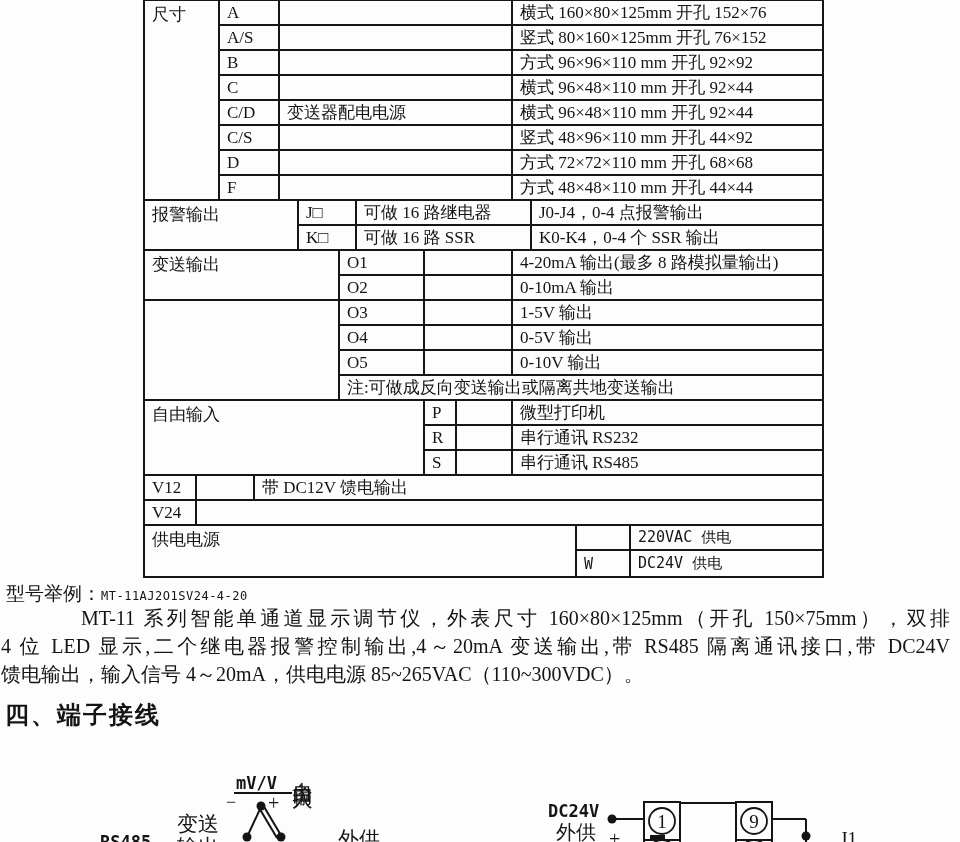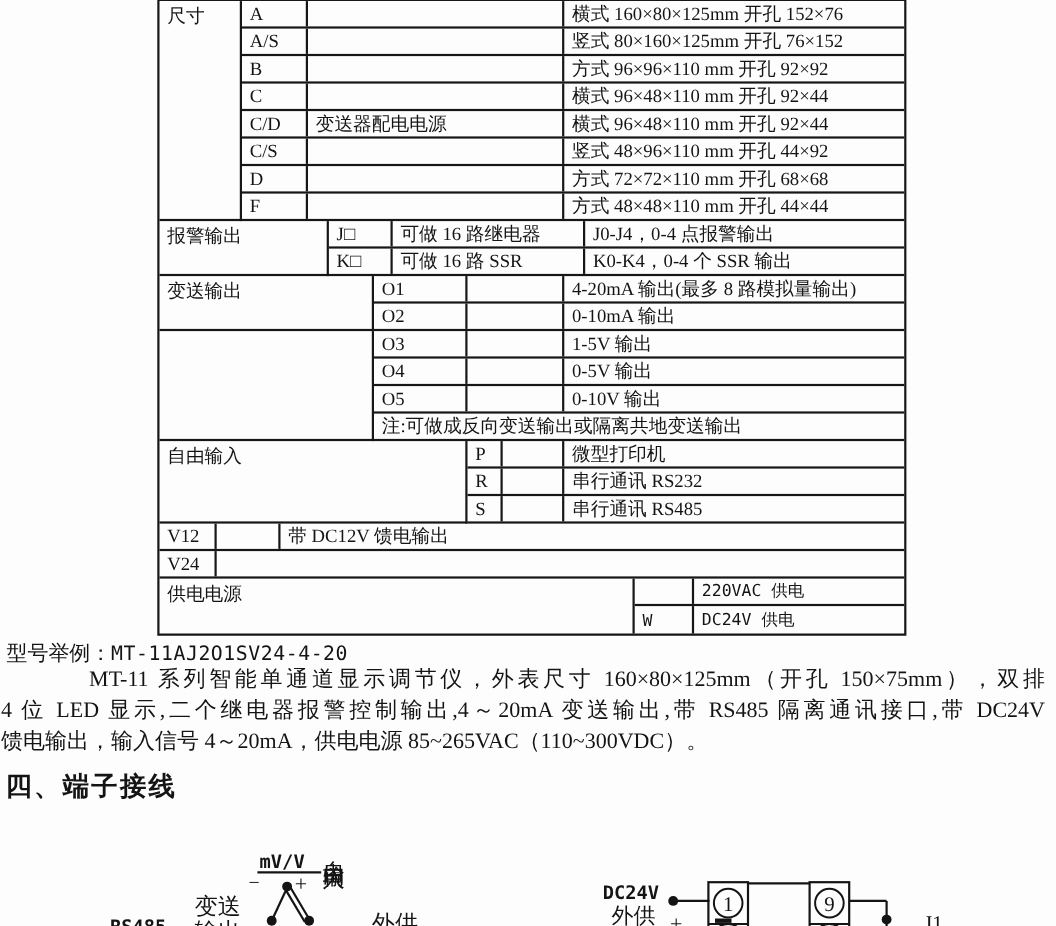--- a/index.html
+++ b/index.html
@@ -28,21 +28,21 @@
     flex:0 0 auto; border-right:2px solid #161616;
     display:flex; align-items:center; padding-left:7px;
     white-space:nowrap; overflow:hidden;
   }
   .tcell:last-child { flex:1 1 auto; border-right:none; }
   .mono, .tcell.mono {
     font-family:"DejaVu Sans Mono","Liberation Mono",monospace; font-size:15px;
   }
   
   .model-line { position:absolute; left:6px; top:581px; font-size:19px; white-space:nowrap; }
-  .model-line .mono { font-size:18px; letter-spacing:.5px; }
+  .model-line .mono { font-size:12px; letter-spacing:.5px; }
   .para { position:absolute; left:1px; top:604px; width:949px; font-size:20px; }
   .para-line { height:28px; line-height:28px; white-space:nowrap; overflow:hidden; }
   .para-line.justify { text-align:justify; text-align-last:justify; white-space:normal; }
   .para-line.indent { padding-left:80px; }
   .sec-heading {
     position:absolute; left:5px; top:699px; font-size:24px; font-weight:bold;
     font-family:"Liberation Sans","DejaVu Sans",sans-serif; letter-spacing:2px;
   }
   
   .diagram { position:absolute; left:0; top:752px; width:960px; height:90px; }

